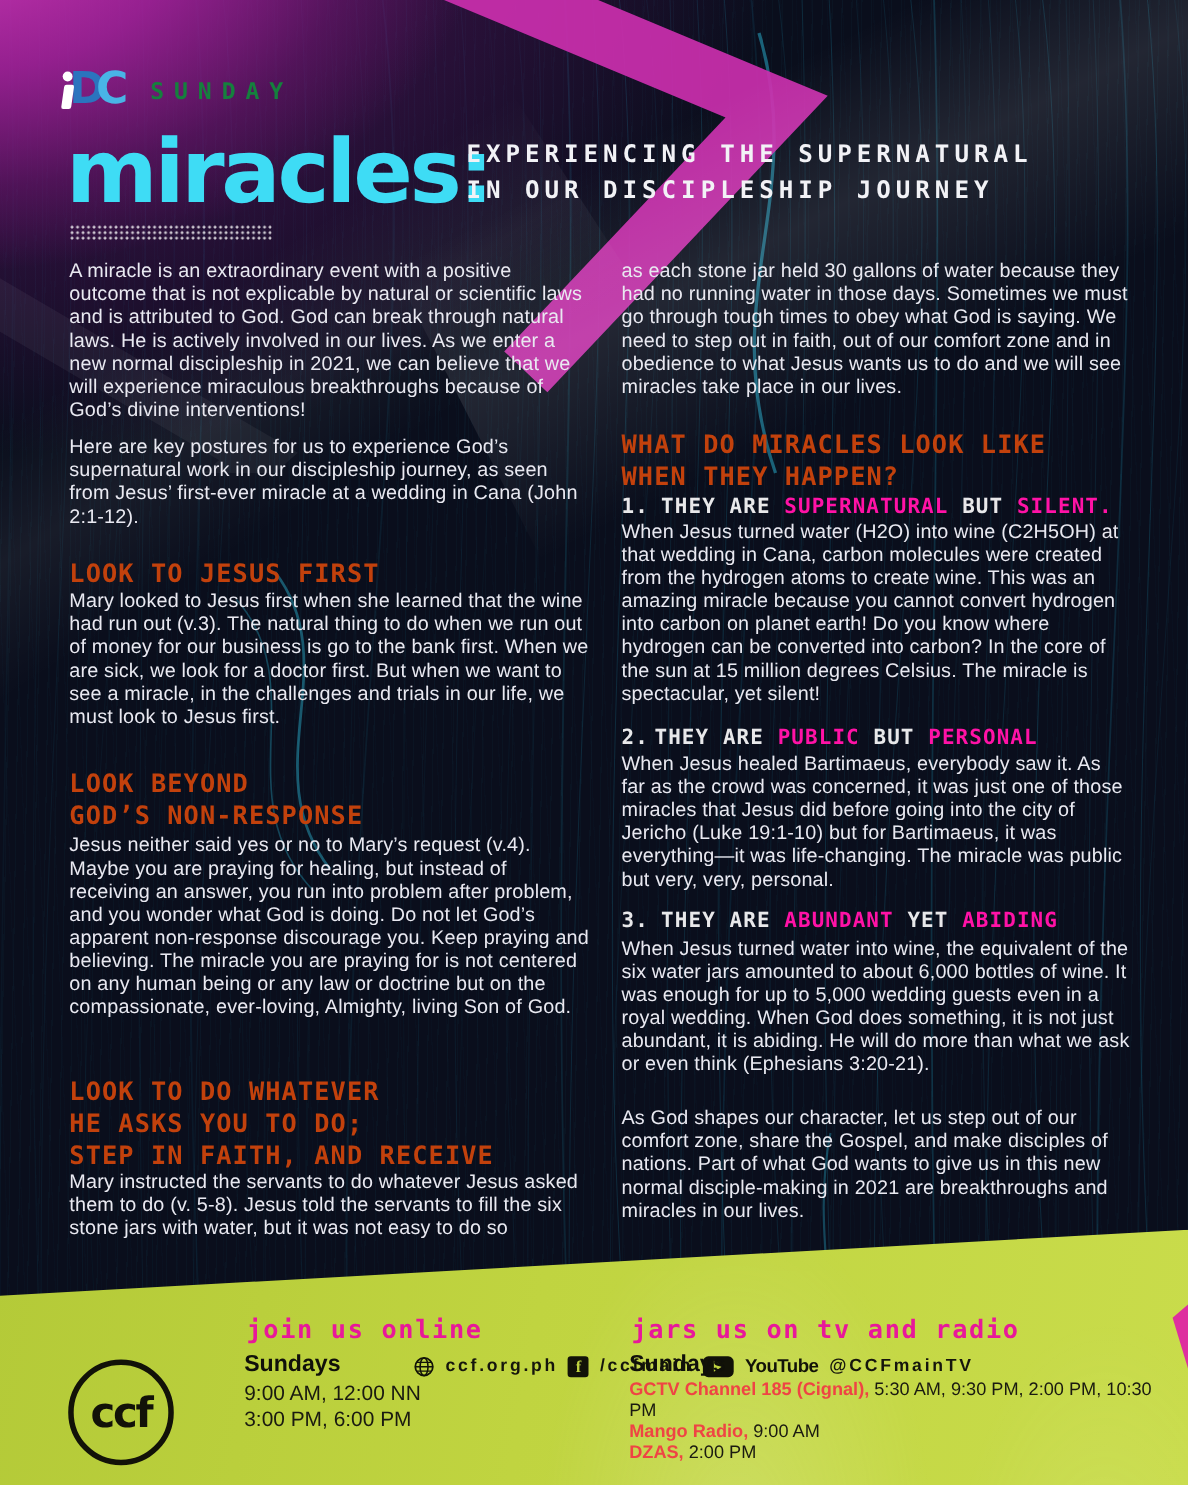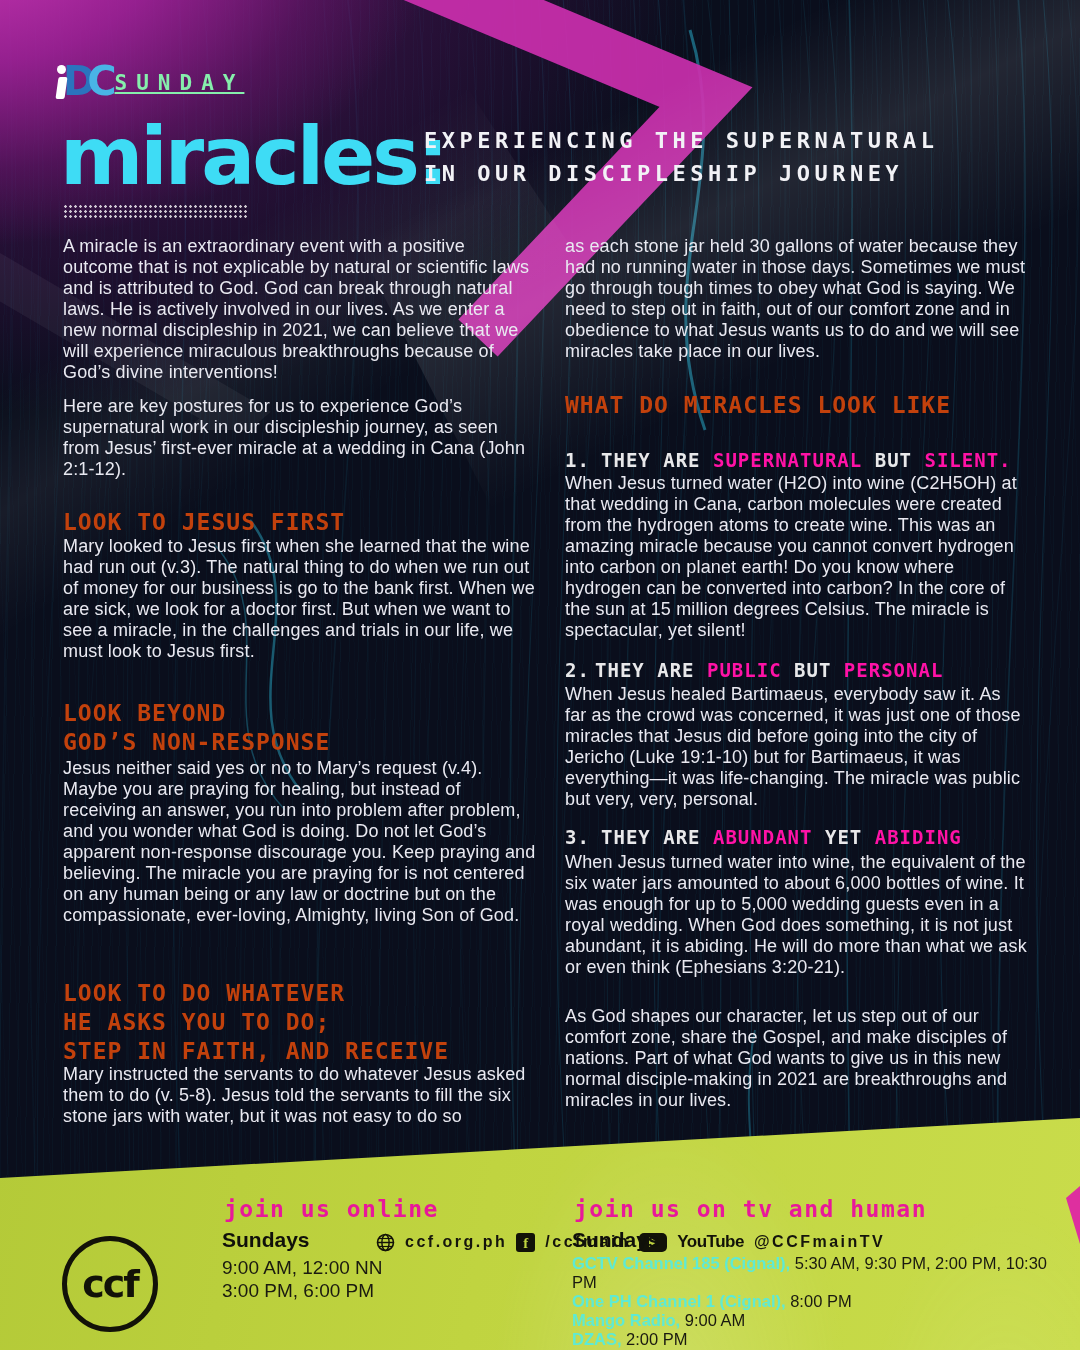--- a/index.html
+++ b/index.html
@@ -24,21 +24,21 @@
     background:linear-gradient(180deg, rgba(255,255,255,0) 0%, rgba(255,255,255,.06) 50%, rgba(255,255,255,0) 100%);}
 
   
   .logo-row{position:absolute;left:57px;top:63px;z-index:6;display:flex;align-items:center;}
   .logo-mark{display:flex;align-items:flex-end;position:relative;}
   .i-col{display:flex;flex-direction:column;align-items:center;margin-right:-3px;z-index:2;}
   .i-dot{width:9px;height:9px;border-radius:50%;background:#fff;margin-bottom:3px;}
   .i-stem{width:9px;height:22px;background:#fff;border-radius:2px;transform:skewX(-8deg);}
   .logo-d{font:800 40px "DejaVu Sans",sans-serif;color:#2b74be;letter-spacing:-3px;line-height:36px;}
   .logo-c{font:800 40px "DejaVu Sans",sans-serif;color:#49b4e6;letter-spacing:-2px;line-height:36px;margin-left:-6px;}
-  .logo-sunday{font:700 21px "DejaVu Sans Mono",monospace;color:#86efac;letter-spacing:9px;margin-top:4px;text-decoration:underline;}
+  .logo-sunday{font:700 21px "DejaVu Sans Mono",monospace;color:#15803d;letter-spacing:9px;margin-left:22px;margin-top:4px;}
 
   .main-title{position:absolute;left:60px;top:110px;z-index:6;
     font:800 80px "DejaVu Sans",sans-serif;color:#3edcf5;letter-spacing:-3px;}
   .subtitle{position:absolute;left:424px;top:124px;z-index:6;
     font:700 22px "DejaVu Sans Mono",monospace;color:#f2f2f6;letter-spacing:4.5px;line-height:33px;white-space:nowrap;}
   .halftone-bar{position:absolute;left:63px;top:204px;width:184px;height:15px;z-index:6;opacity:.85;
     background-image:radial-gradient(circle, rgba(255,255,255,.9) 1.1px, rgba(255,255,255,0) 1.5px);
     background-size:5px 5px;}
 
   
@@ -70,21 +70,21 @@
   .ccf-logo span{font:800 38px "DejaVu Sans",sans-serif;color:#121208;letter-spacing:-2px;}
   .links-col{position:absolute;left:376px;top:1232px;z-index:9;display:flex;flex-direction:row;gap:9px;}
   .link-row{display:flex;align-items:center;gap:10px;}
   .link-text{font-size:16px;letter-spacing:2.5px;color:#15150c;font-weight:600;}
   .fb-badge{width:19px;height:19px;background:#121208;border-radius:3px;display:flex;align-items:center;justify-content:center;}
   .fb-badge span{color:#c0d440;font:700 15px "Liberation Serif",serif;margin-top:2px;}
   .yt-badge{width:28px;height:19px;background:#121208;border-radius:5px;display:flex;align-items:center;justify-content:center;}
   .yt-tri{width:0;height:0;border-top:5px solid transparent;border-bottom:5px solid transparent;border-left:8px solid #c0d440;}
   .yt-brand{font:800 17px "Liberation Sans",sans-serif;color:#121208;letter-spacing:-.5px;}
   .tv-rows{position:absolute;left:572px;top:1254px;z-index:9;font-size:16.5px;line-height:19px;color:#1a1a10;width:480px;}
-  .tv-rows b{color:#5eead4;}
+  .tv-rows b{color:#ef4444;}
 </style>
 </head>
 <body>
 
 <div class="page">
 
   <svg id="bg-lines" class="bg-lines" width="1080" height="1350">
       <path d="M8 -30 C 22 320, -6 720, 1 1380" stroke="#22b1d4" fill="none" stroke-width="1.6" opacity="0.050"></path>
       <path d="M32 -30 C 55 320, 9 720, 43.5 1380" stroke="#22b1d4" fill="none" stroke-width="0.8" opacity="0.070"></path>
       <path d="M56 -30 C 88 320, 24 720, 40 1380" stroke="#22b1d4" fill="none" stroke-width="0.8" opacity="0.090"></path>
@@ -185,20 +185,21 @@
       <div>STEP IN FAITH, AND RECEIVE</div>
     </div>
     <p class="body-p abs" style="left:0;top:1064px;margin:0;">Mary instructed the servants to do whatever Jesus asked them to do (v. 5-8). Jesus told the servants to fill the six stone jars with water, but it was not easy to do so</p>
   </div>
 
   <div class="col right" style="left:565px;top:0;">
     <p class="body-p abs" style="left:0;top:236px;margin:0;">as each stone jar held 30 gallons of water because they had no running water in those days. Sometimes we must go through tough times to obey what God is saying. We need to step out in faith, out of our comfort zone and in obedience to what Jesus wants us to do and we will see miracles take place in our lives.</p>
 
     <div class="h-green abs" style="left:0;top:391px;">
       <div>WHAT DO MIRACLES LOOK LIKE</div>
+      <div>WHEN THEY HAPPEN?</div>
     </div>
 
     <div class="pt-title abs" style="left:0;top:449px;">
       <span class="pt-num">1.</span><span>THEY ARE</span>&nbsp;<span class="pink">SUPERNATURAL</span>&nbsp;<span>BUT</span>&nbsp;<span class="pink">SILENT.</span>
     </div>
     <p class="body-p abs" style="left:0;top:473px;margin:0;">When Jesus turned water (H2O) into wine (C2H5OH) at that wedding in Cana, carbon molecules were created from the hydrogen atoms to create wine. This was an amazing miracle because you cannot convert hydrogen into carbon on planet earth! Do you know where hydrogen can be converted into carbon? In the core of the sun at 15 million degrees Celsius. The miracle is spectacular, yet silent!</p>
 
     <div class="pt-title abs" style="left:0;top:659px;">
       <span class="pt-num" style="min-width:30px;">2.</span><span>THEY ARE</span>&nbsp;<span class="pink">PUBLIC</span>&nbsp;<span>BUT</span>&nbsp;<span class="pink">PERSONAL</span>
     </div>
@@ -211,21 +212,21 @@
 
     <p class="body-p abs" style="left:0;top:1006px;margin:0;">As God shapes our character, let us step out of our comfort zone, share the Gospel, and make disciples of nations. Part of what God wants to give us in this new normal disciple-making in 2021 are breakthroughs and miracles in our lives.</p>
   </div>
 
   <div class="footer">
     <div class="footer-swirl"></div>
   </div>
   <div class="pink-corner"></div>
 
   <div class="script-h" style="left:224px;top:1196px;">join us online</div>
-  <div class="script-h" style="left:574px;top:1196px;">join us on tv and human</div>
+  <div class="script-h" style="left:574px;top:1196px;">jars us on tv and radio</div>
 
   <div class="ccf-logo">
     <span>ccf</span>
   </div>
 
   <div class="f-sundays" style="left:222px;top:1228px;">Sundays</div>
   <div class="f-times" style="left:222px;top:1256px;">
     <div>9:00 AM, 12:00 NN</div>
     <div>3:00 PM, 6:00 PM</div>
   </div>
@@ -252,18 +253,17 @@
         <div class="yt-tri"></div>
       </div>
       <span class="yt-brand">YouTube</span>
       <span class="link-text">@CCFmainTV</span>
     </div>
   </div>
 
   <div class="f-sundays" style="left:572px;top:1228px;">Sundays</div>
   <div class="tv-rows">
     <div><b>GCTV Channel 185 (Cignal),</b><span> 5:30 AM, 9:30 PM, 2:00 PM, 10:30 PM</span></div>
-    <div><b>One PH Channel 1 (Cignal),</b><span> 8:00 PM</span></div>
     <div><b>Mango Radio,</b><span> 9:00 AM</span></div>
     <div><b>DZAS,</b><span> 2:00 PM</span></div>
   </div>
 
 </div>
 
 </body></html>

